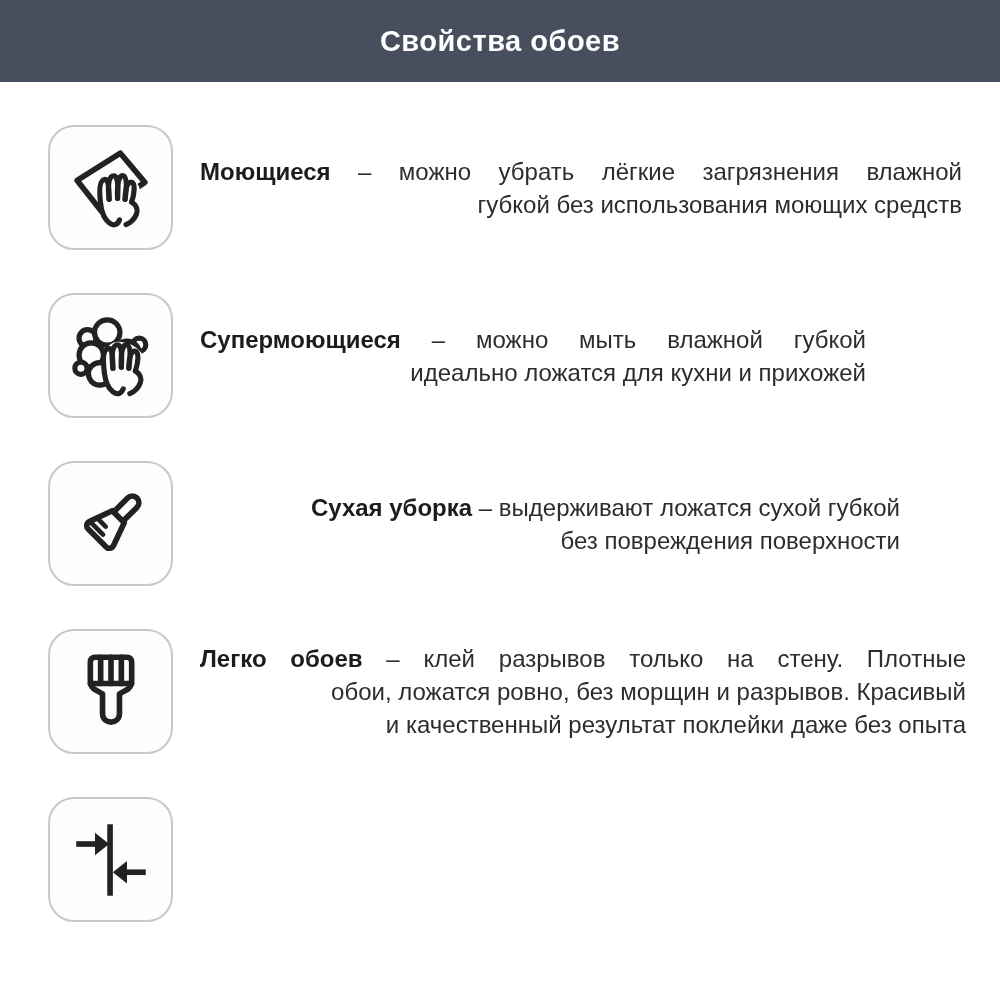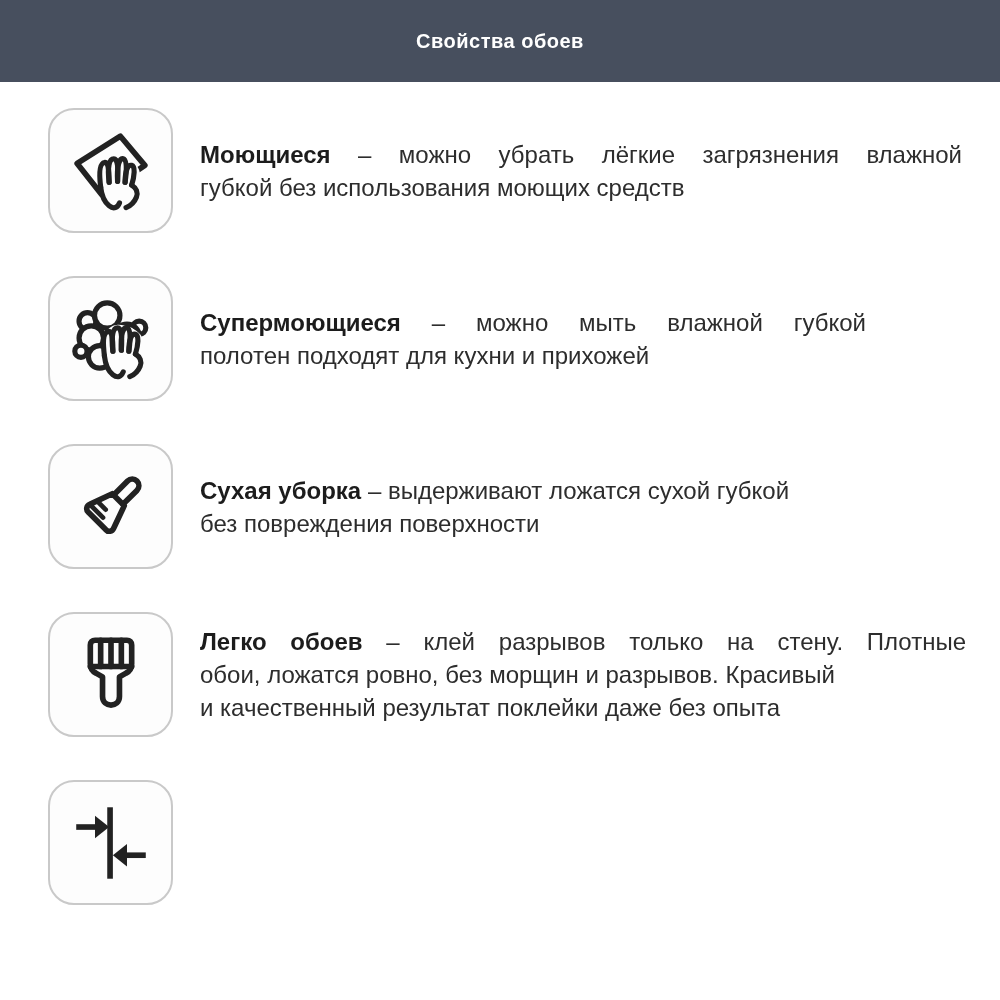--- a/index.html
+++ b/index.html
@@ -5,35 +5,35 @@
   html,body{margin:0;padding:0;}
   body{
     width:1000px;height:1000px;overflow:hidden;background:#ffffff;
     font-family:"Liberation Sans","DejaVu Sans",sans-serif;
     -webkit-font-smoothing:antialiased;
   }
   .header{
     height:82px;background:#474F5E;display:flex;align-items:center;justify-content:center;
   }
   .header h1{
-    margin:0;color:#ffffff;font-size:20px;font-weight:700;letter-spacing:.5px;
+    margin:0;color:#ffffff;font-size:29px;font-weight:700;letter-spacing:.5px;
   }
-  .content{padding-top:26px;}
+  .content{padding-top:43px;}
   .row{
     display:flex;align-items:center;margin:0 0 43px 48px;
   }
   .iconbox{
     width:125px;height:125px;flex:0 0 125px;border:2px solid #C9C9C9;border-radius:26px;
     background:#fdfdfd;box-sizing:border-box;display:flex;align-items:center;justify-content:center;
   }
   .iconbox svg{display:block;}
   .txt{
     margin-left:27px;font-size:24px;line-height:33px;color:#2D2D2D;
   }
-  .txt .line{text-align:left;}
+  .txt .line{text-align:right;}
   .txt .jl{text-align:justify;text-align-last:justify;}
   .term{font-weight:700;color:#1C1C1C;}
   .w762{width:762px;}
   .w666{width:666px;}
   .w700{width:700px;}
   .w766{width:766px;}
   .defs{position:absolute;width:0;height:0;}
 </style>
 </head>
 <body>
@@ -85,21 +85,21 @@
           <circle cx="18" cy="63" r="6.5"></circle>
           <circle cx="38" cy="69" r="12"></circle>
         </g>
         <use href="#hand-shape" transform="translate(6,5)"></use>
       </svg>
     </div>
     <div class="txt">
       <div class="line jl w666"><span class="term">Супермоющиеся</span>
         <span>–</span>
         <span>можно мыть влажной губкой</span></div>
-      <div class="line w666">полотен подходят для кухни и прихожей</div>
+      <div class="line w666">идеально ложатся для кухни и прихожей</div>
     </div>
   </section>
 
   <section class="row">
     <div class="iconbox">
       <svg viewBox="0 0 100 100" width="94" height="94">
         <g transform="rotate(45 50 50)" stroke="#222222" stroke-width="6" fill="none" stroke-linecap="round" stroke-linejoin="round">
           <path d="M43,39 V18 A7,7 0 0 1 57,18 V39"></path>
           <path d="M41,39 H59 L68,64 A5,5 0 0 1 63,71 H37 A5,5 0 0 1 32,64 Z"></path>
           <path d="M36,56 H48" stroke-width="5"></path>

